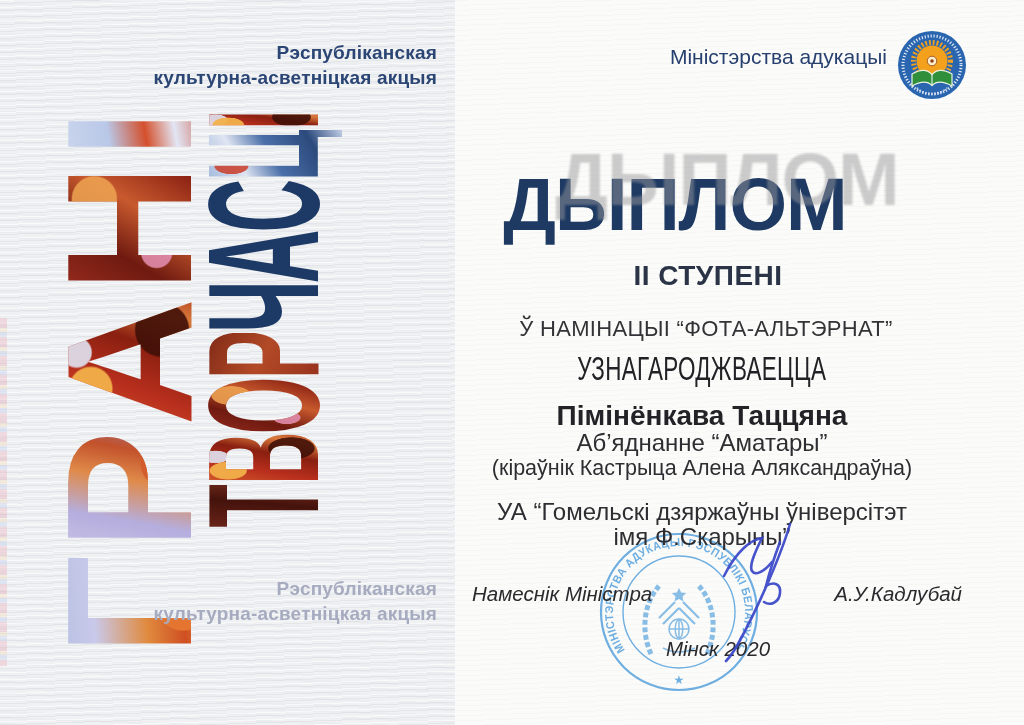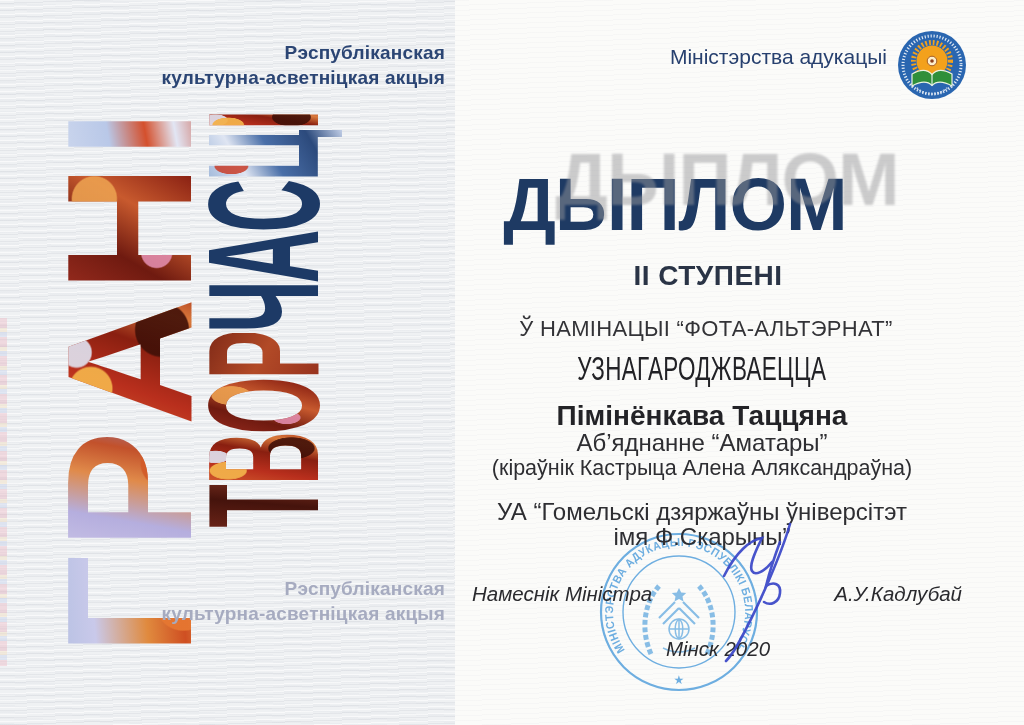--- a/index.html
+++ b/index.html
@@ -25,21 +25,21 @@
     background-color:#fbfbf9;
     background-image:repeating-linear-gradient(178deg, rgba(232,232,236,.25) 0 1px, transparent 1px 5px);
   }
   .edge-fringe{
     position:absolute;left:0;top:318px;width:7px;height:348px;opacity:.5;filter:blur(.6px);
     background:repeating-linear-gradient(0deg,#efc3cd 0 6px,#ccd6ee 6px 11px,#f4e2c6 11px 15px,#e6b8c4 15px 19px);
   }
   
   .campaign-top,.campaign-bottom{
     position:absolute;left:0;width:437px;text-align:right;
-    font-weight:700;font-size:19px;line-height:25px;letter-spacing:.2px;padding-left:8px;
+    font-weight:700;font-size:19px;line-height:25px;letter-spacing:.2px;
   }
   .campaign-top{top:40px;color:#2b4574;}
   .campaign-bottom{top:576px;color:#a6abc0;}
   .ministry{position:absolute;top:30px;right:57px;display:flex;align-items:flex-start;}
   .ministry-text{
     text-align:center;color:#27406f;font-weight:400;font-size:21px;line-height:26px;margin-top:14px;
   }
   .ministry-logo{margin-left:10px;}
   
   .rot-word{position:absolute;white-space:nowrap;font-weight:700;line-height:1;}

